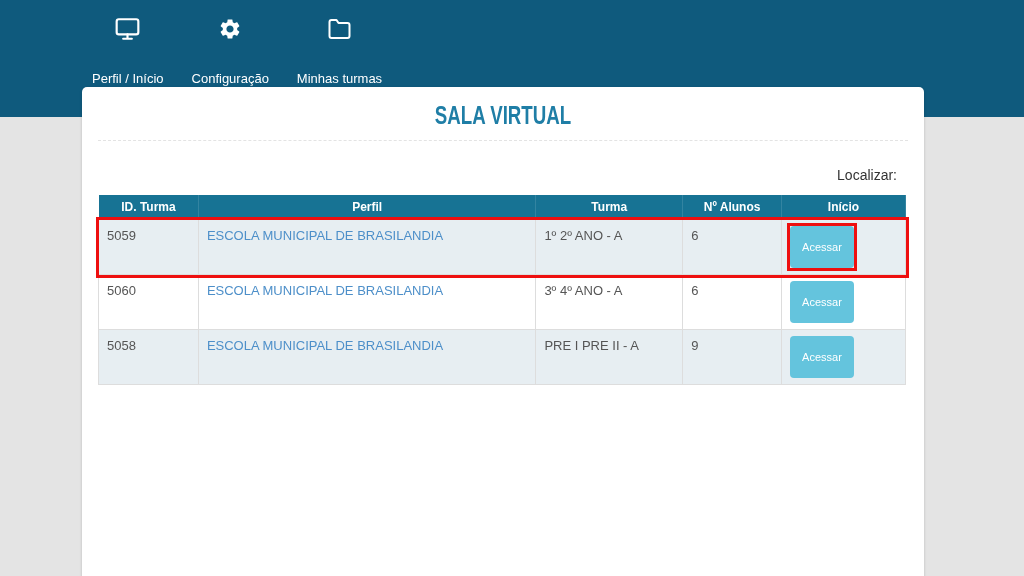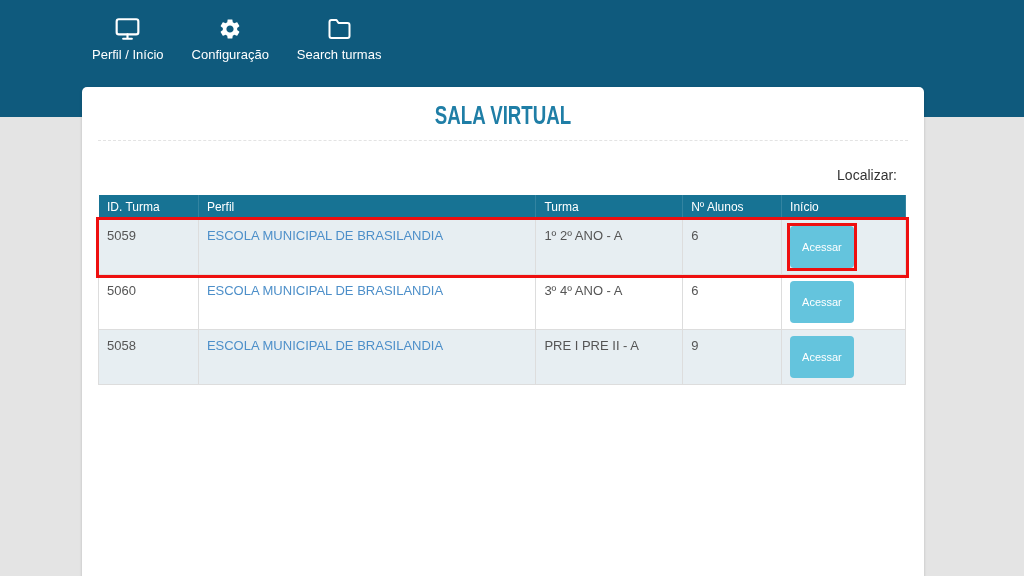--- a/index.html
+++ b/index.html
@@ -35,20 +35,21 @@
   }
   .nav-item{
     display:flex;
     flex-direction:column;
     align-items:center;
     color:#ffffff;
     text-decoration:none;
     font-size:13px;
     padding:0 8px;
     cursor:pointer;
+    gap:24px;
   }
   .nav-icon{height:26px;display:flex;align-items:center;justify-content:center;margin-bottom:5px;}
   .nav-label{white-space:nowrap;}
 
   
   .card{
     width:842px;
     margin-left:82px;
     margin-top:-30px;
     background:#ffffff;
@@ -104,22 +105,22 @@
     margin:0 16px;
     border-collapse:collapse;
     font-size:13px;
     color:var(--cell_text);
     border:1px solid var(--border_color);
   }
   th{
     background:var(--table_header_bg);
     color:#ffffff;
     font-size:12px;
-    font-weight:normal;
-    text-align:left;
+    font-weight:bold;
+    text-align:center;
     padding:5px 8px;
     border:1px solid rgba(255,255,255,0.12);
   }
   td{
     padding:8px;
     vertical-align:top;
     border:1px solid var(--border_color);
     height:37px;
   }
   td.action-cell{padding:6px 8px;}
@@ -173,21 +174,21 @@
         </span>
         <span class="nav-label">Configuração</span>
       </a>
 
       <a class="nav-item">
         <span class="nav-icon">
           <svg width="25" height="24" viewBox="0 0 24 24" fill="none" stroke="#ffffff" stroke-width="2" stroke-linecap="round" stroke-linejoin="round">
             <path d="M22 19a2 2 0 0 1-2 2H4a2 2 0 0 1-2-2V5a2 2 0 0 1 2-2h5l2 3h9a2 2 0 0 1 2 2z"></path>
           </svg>
         </span>
-        <span class="nav-label">Search turmas</span>
+        <span class="nav-label">Minhas turmas</span>
       </a>
 
     </nav>
   </header>
 
   <main class="card">
 
     <h1 class="page-title">SALA VIRTUAL</h1>
     <hr class="dashed">
 

